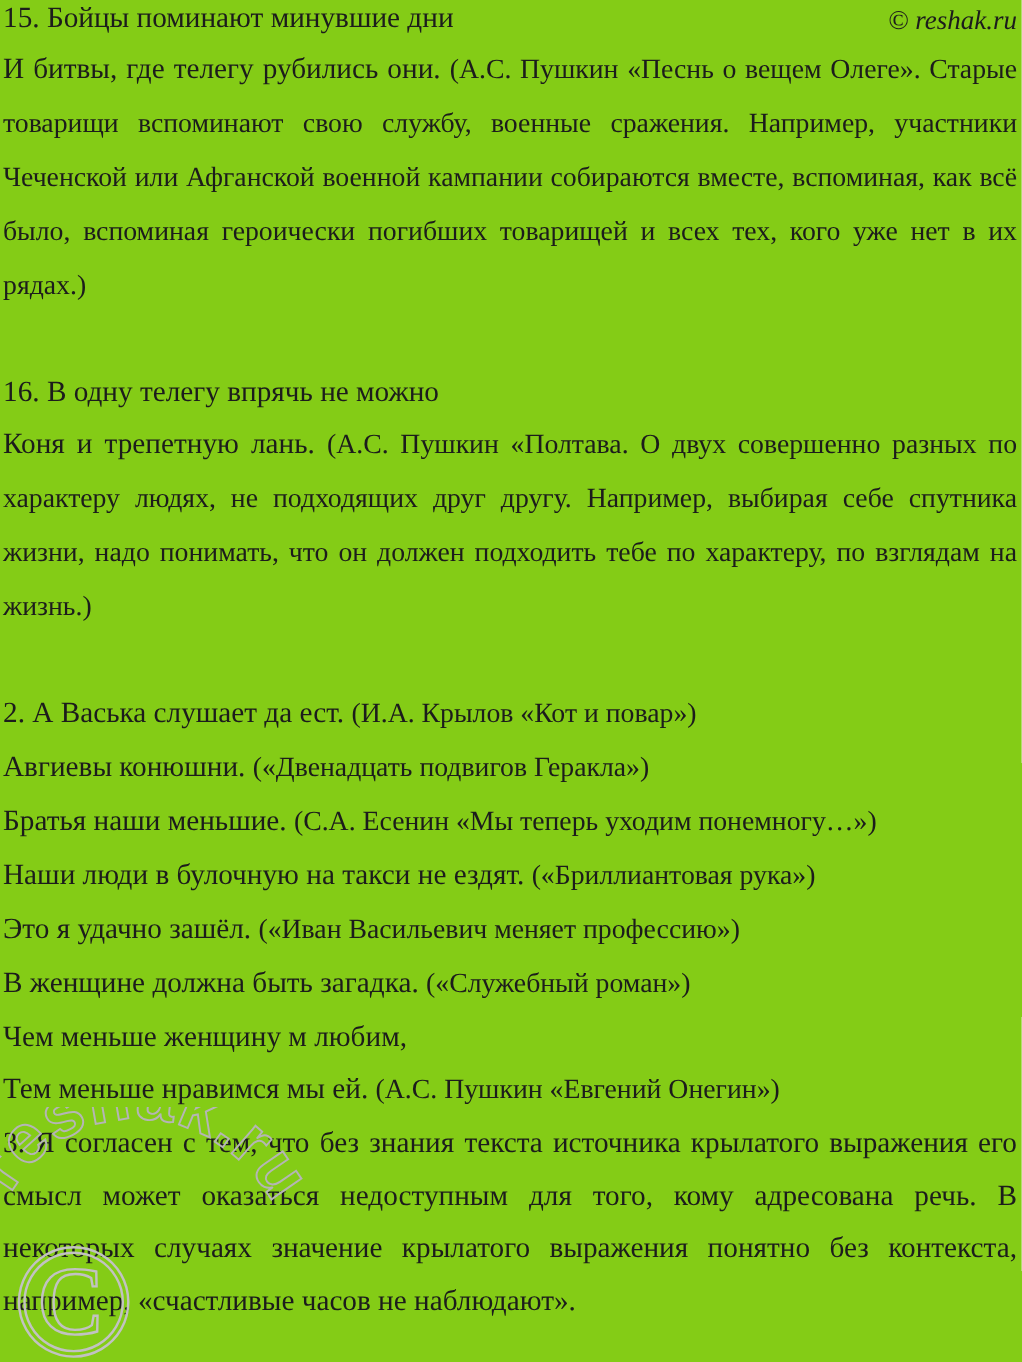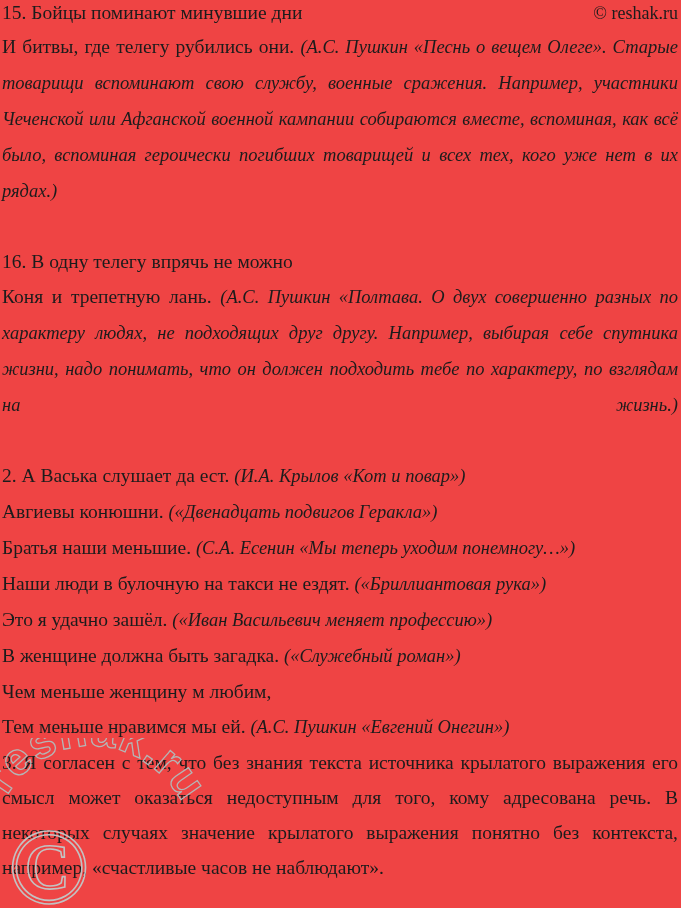--- a/index.html
+++ b/index.html
@@ -15,21 +15,21 @@
     font-family: "Liberation Serif", "DejaVu Serif", serif;
     color: #1c1c1c;
   }
 
   
   #page {
     position: absolute;
     left: 0; top: 0;
     width: 681px;
     height: 908px;
-    background: #ef4444;
+    background: #84cc16;
   }
 
   
   .header-row {
     position: absolute;
     left: 0;
     top: 0px;
     width: 681px;
     height: 30px;
     display: flex;
@@ -40,20 +40,21 @@
     font-size: 19.5px;
     line-height: 26px;
     white-space: nowrap;
     padding-left: 2px;
   }
   .header-copy {
     font-size: 18px;
     line-height: 26px;
     white-space: nowrap;
     padding-right: 3px;
+    font-style: italic;
   }
 
   
   #textflow {
     position: absolute;
     left: 2px;
     top: 29px;
     width: 676px;
   }
 
@@ -69,21 +70,20 @@
   .para.nojust { text-align: left; }
 
   
   .para.full::after {
     content: "";
     display: inline-block;
     width: 100%;
   }
 
   .it {
-    font-style: italic;
     font-size: 18.5px;
   }
 
   .roman { font-style: normal; }
 
   
   #watermark {
     position: absolute;
     left: 0px;
     top: 738px;

